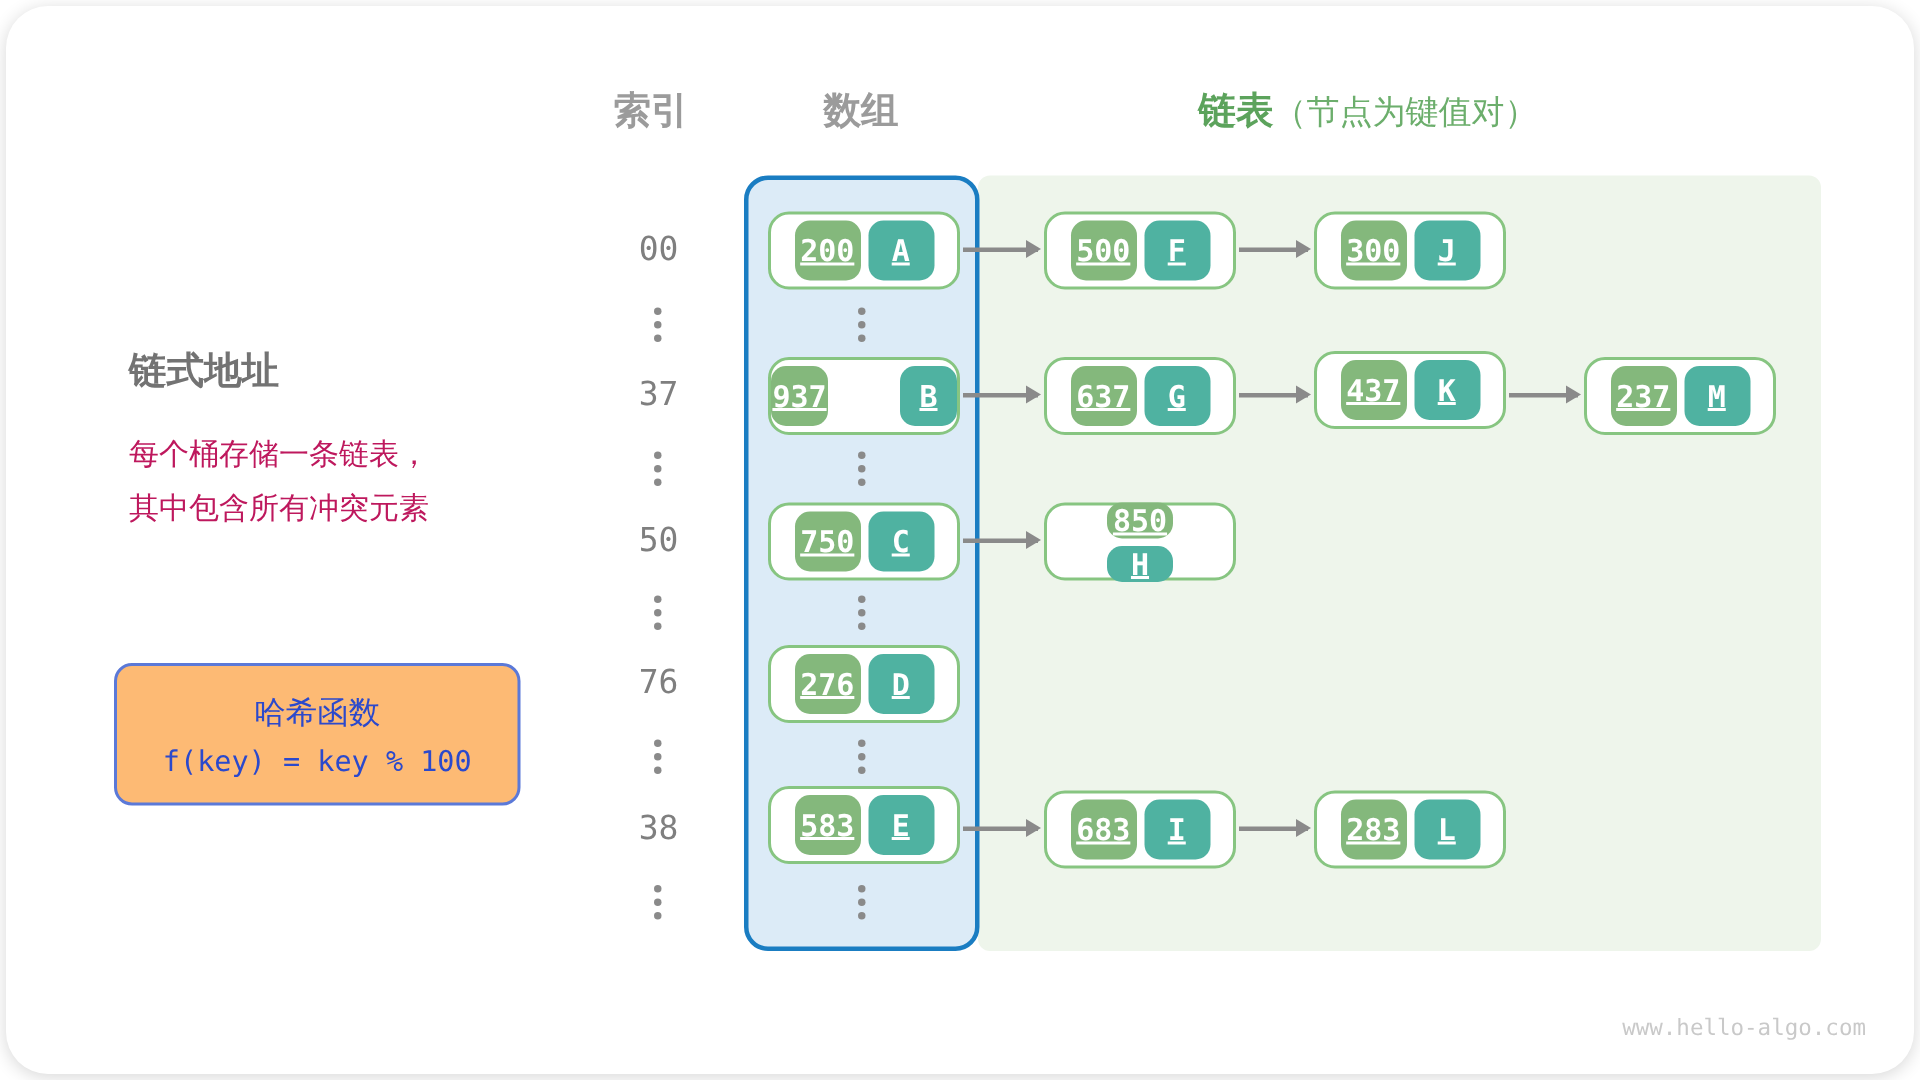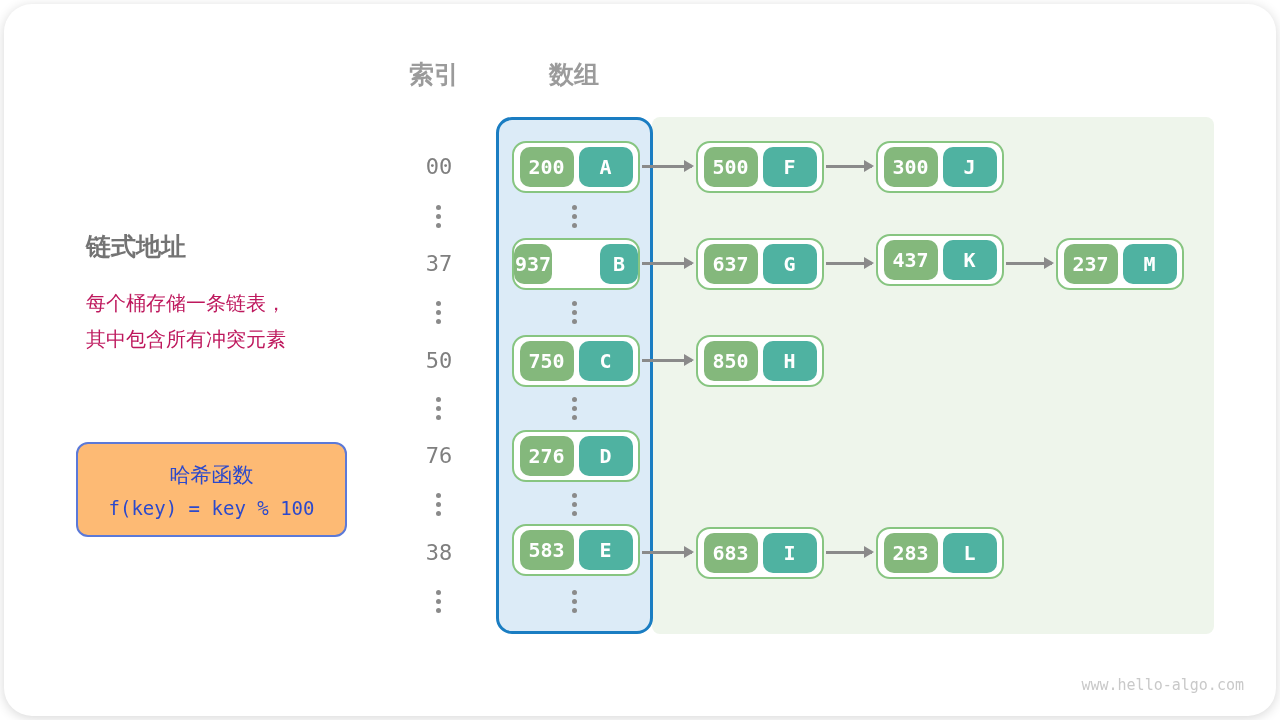--- a/index.html
+++ b/index.html
@@ -34,24 +34,24 @@
         background:#dcebf7;border:3px solid #1a7dc2;border-radius:16px;
         box-sizing:border-box;z-index:2;}
   
   .index-label{position:absolute;width:80px;height:52px;line-height:52px;
         text-align:center;font-family:"DejaVu Sans Mono",monospace;
         font-size:22px;color:#7f7f7f;z-index:3;}
   .node{position:absolute;width:128px;height:52px;box-sizing:border-box;
         background:#ffffff;border:2px solid #87c581;border-radius:14px;
         display:flex;align-items:center;justify-content:center;gap:5px;
         z-index:3;}
-  .cell{width:54px;height:40px;border-radius:10px;display:flex;
+  .cell{width:44px;height:40px;border-radius:10px;display:flex;
         align-items:center;justify-content:center;color:#ffffff;
         font-family:"DejaVu Sans Mono",monospace;font-size:20px;
-        font-weight:bold;}
+        font-weight:bold;text-decoration:underline;}
   .cell.key{background:#84b87c;}
   .cell.val{background:#4fb2a1;}
   .arrow{position:absolute;height:3px;background:#8a8a8a;z-index:3;}
   .arrow:after{content:"";position:absolute;right:-2px;top:-5px;width:0;height:0;
         border-left:10px solid #8a8a8a;border-top:6.5px solid transparent;
         border-bottom:6.5px solid transparent;}
   .dots{position:absolute;display:flex;flex-direction:column;gap:4px;
         z-index:3;}
   .dots i{width:5px;height:5px;border-radius:50%;background:#8a8a8a;}
   
@@ -59,20 +59,23 @@
         text-align:right;font-family:"DejaVu Sans Mono",monospace;
         font-size:15px;color:#c9c9c9;}
 </style>
 </head>
 <body>
 
 <div class="card">
 
   <div class="col-header hdr-index">索引</div>
   <div class="col-header hdr-array">数组</div>
+  <div class="col-header hdr-list">
+    <span>链表</span><span class="note">（节点为键值对）</span>
+  </div>
 
   <div class="panel-title">链式地址</div>
   <div class="panel-desc">每个桶存储一条链表，
 其中包含所有冲突元素</div>
 
   <div class="hash-box">
     <div class="hash-title">哈希函数</div>
     <div class="hash-formula">f(key) = key % 100</div>
   </div>
 
@@ -113,21 +116,21 @@
       <div class="node" style="left: 1052px; top: 234px;">
         <div class="cell key">237</div>
         <div class="cell val">M</div>
       </div>
       <div class="arrow" style="left: 1002px; top: 258px; width: 46px;"></div>
       <div class="index-label" style="left: 395px; top: 331px; width: 80px;">50</div>
       <div class="node" style="left: 508px; top: 331px;">
         <div class="cell key">750</div>
         <div class="cell val">C</div>
       </div>
-      <div class="node" style="left: 692px; top: 331px;">
+      <div class="node" style="left: 692px; top: 331px; flex-direction: column;">
         <div class="cell key">850</div>
         <div class="cell val">H</div>
       </div>
       <div class="arrow" style="left: 638px; top: 355px; width: 50px;"></div>
       <div class="index-label" style="left: 395px; top: 426px; width: 80px;">76</div>
       <div class="node" style="left: 508px; top: 426px;">
         <div class="cell key">276</div>
         <div class="cell val">D</div>
       </div>
       <div class="index-label" style="left: 395px; top: 523px; width: 80px;">38</div>

